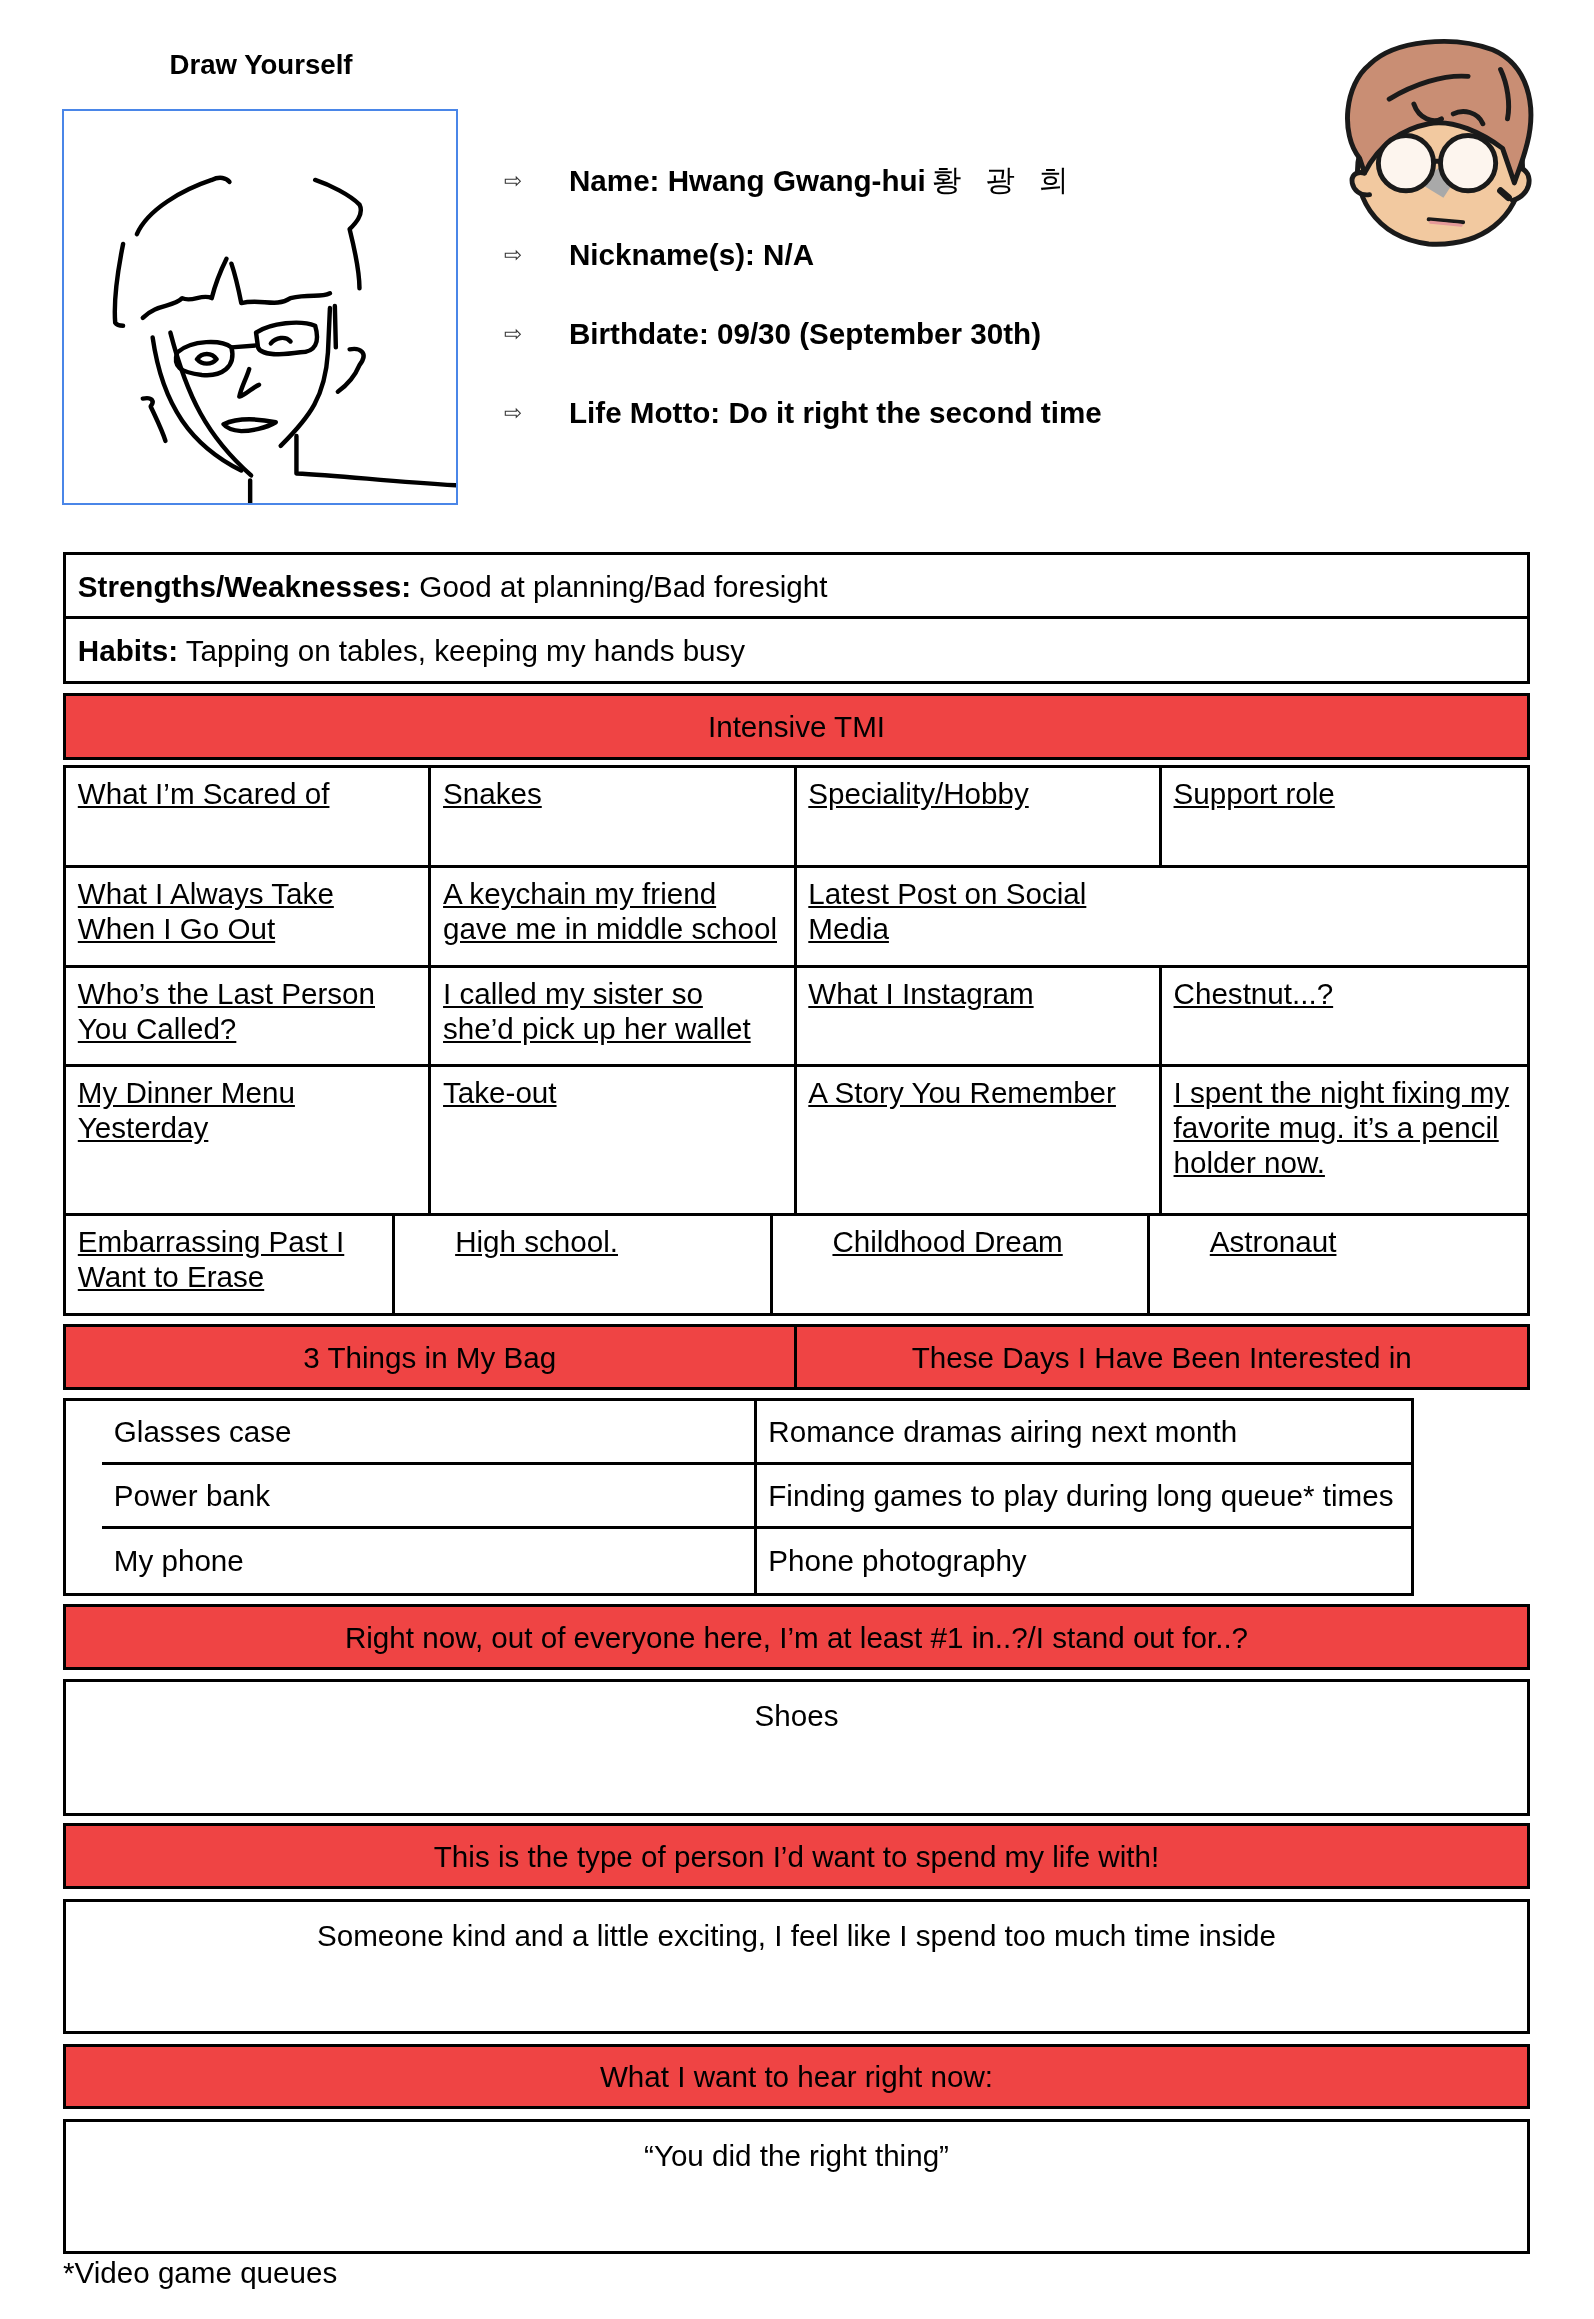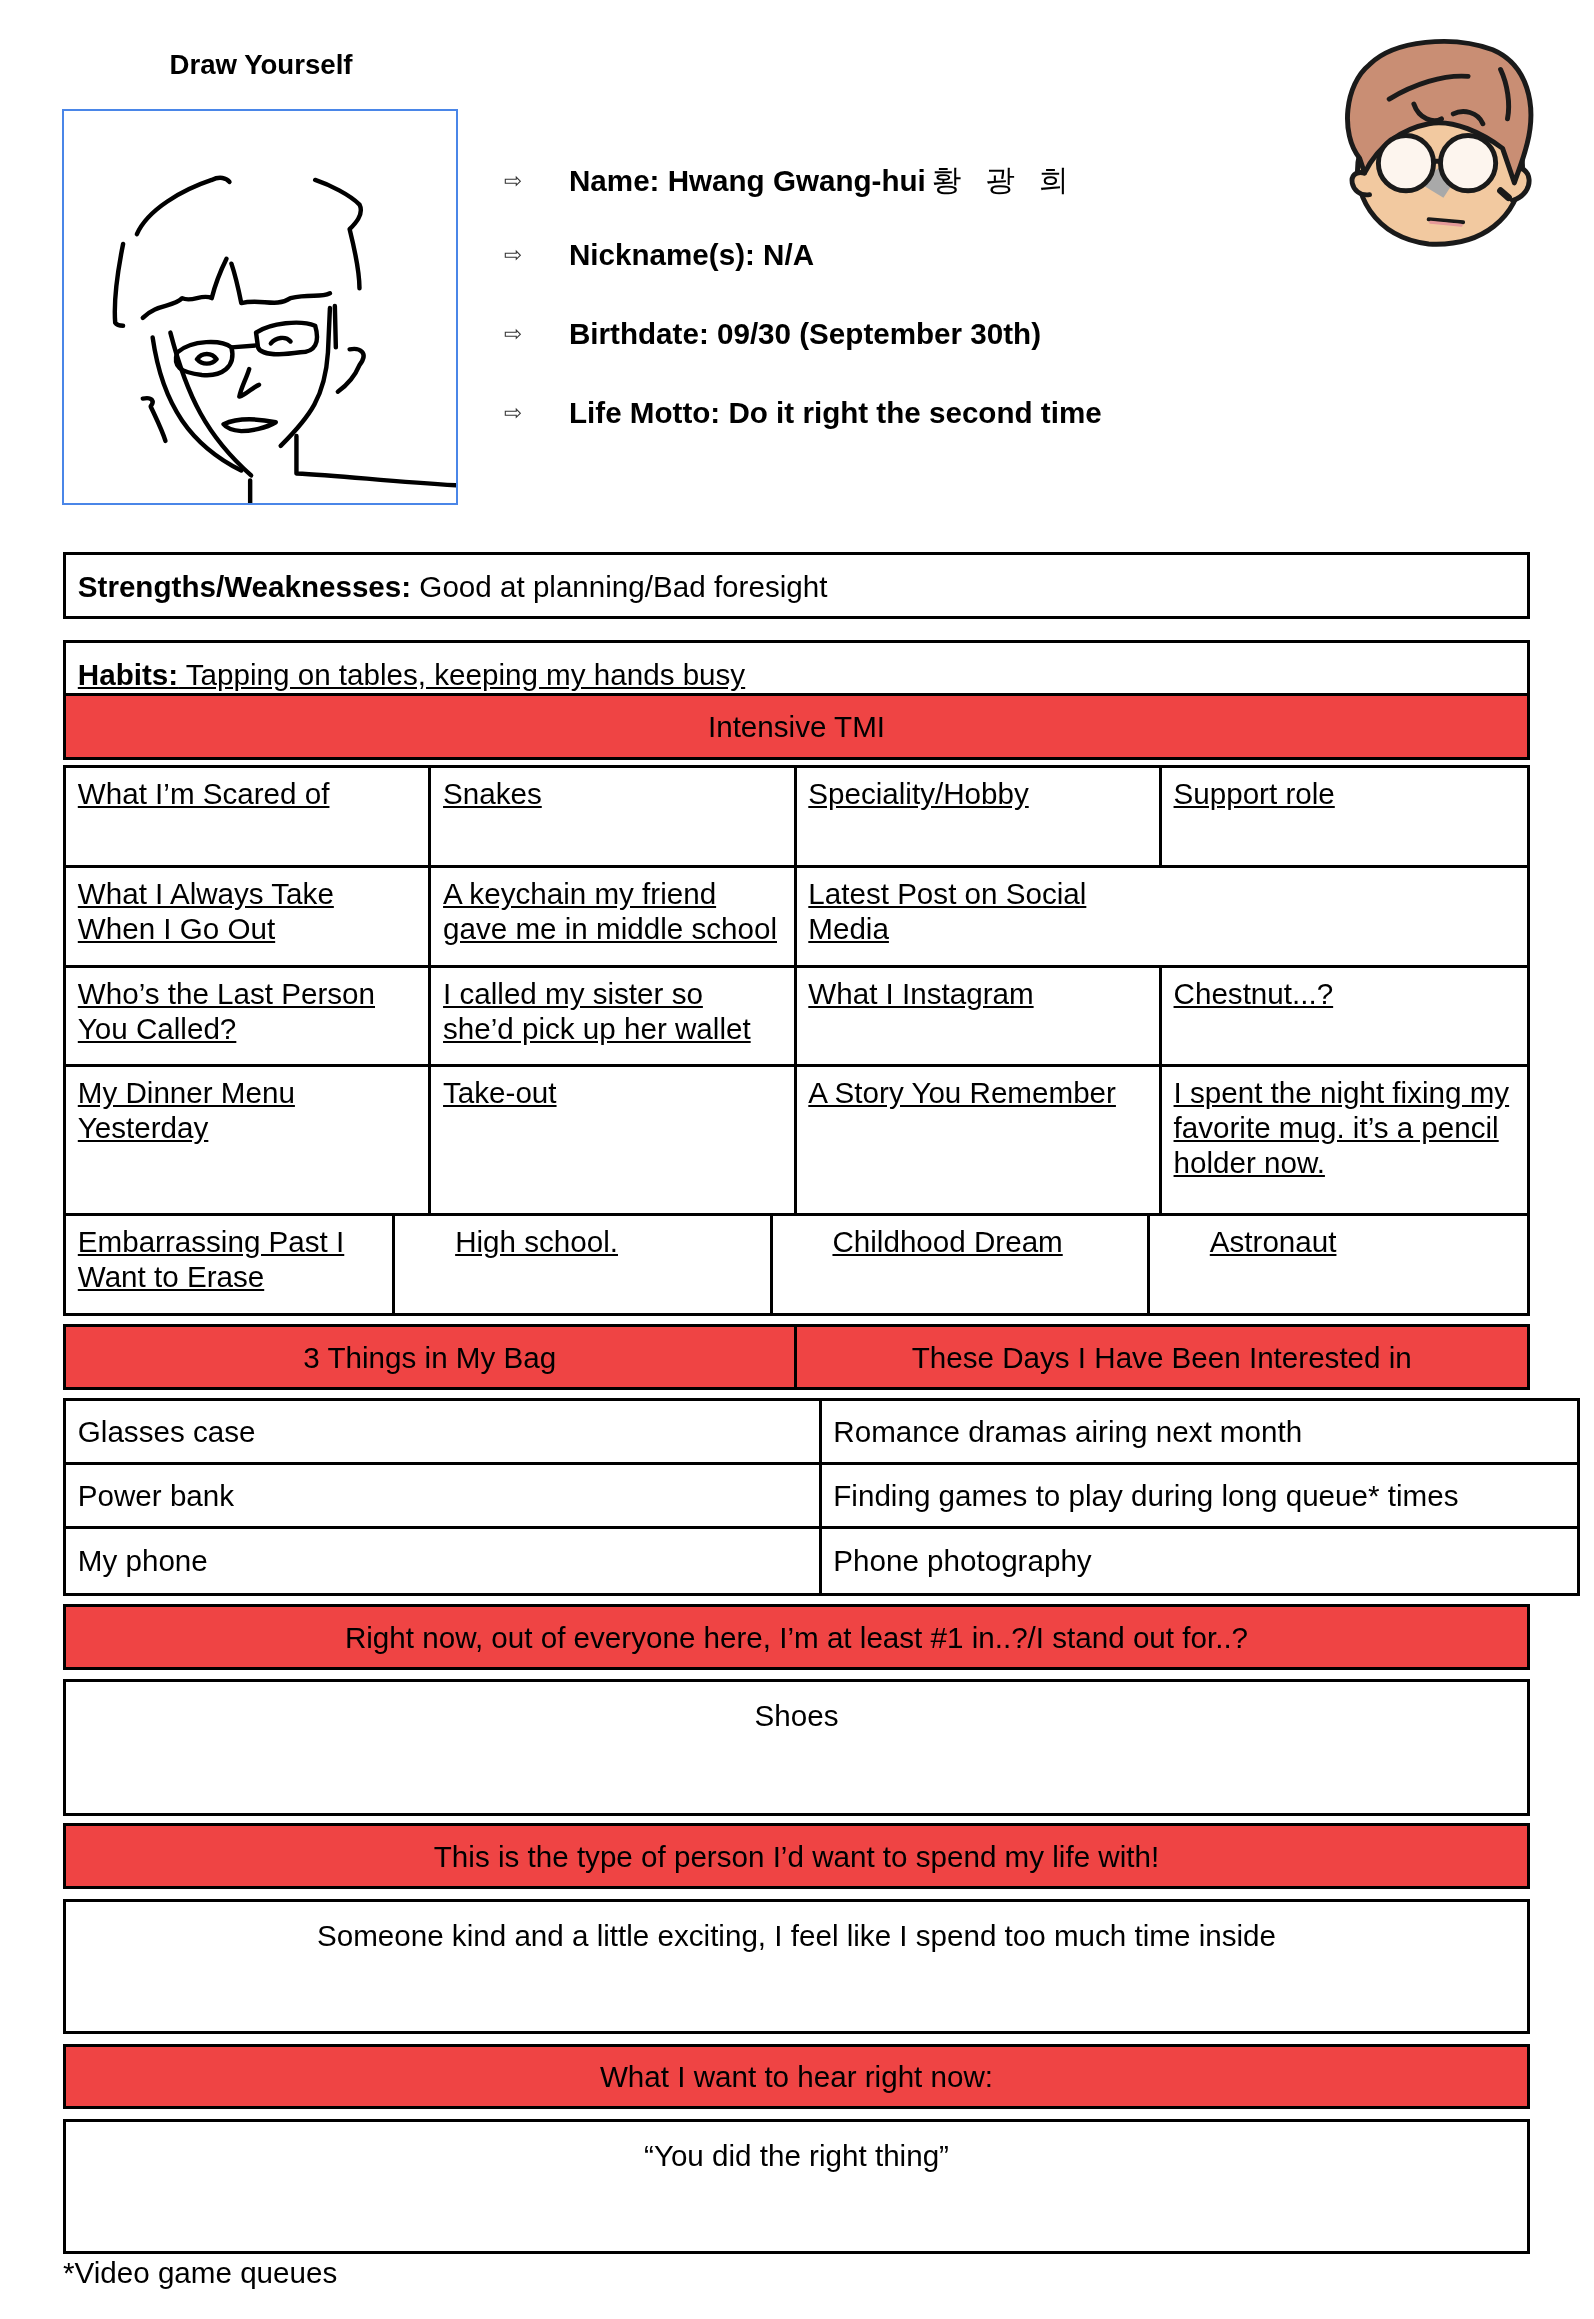--- a/index.html
+++ b/index.html
@@ -19,21 +19,21 @@
   .row .pad { padding:9.9px 11.8px; }
   .yellow { background:#ef4444; text-align:center; display:flex; align-items:center; justify-content:center; }
   .grid { position:absolute; left:63px; top:765px; width:1467px; box-sizing:border-box; border:3px solid #000; border-bottom-width:3.9px;text-decoration:underline; }
   .grow { display:flex; border-bottom:3px solid #000; box-sizing:border-box; }
   .grow:last-child { border-bottom:none;gap:48px; }
   .gcell { width:25%; box-sizing:border-box; border-right:3px solid #000; padding:7.9px 11.8px; font-size:29.6px; line-height:35px; }
   .gcell:last-child { border-right:none; }
   .split { display:flex; height:100%; }
   .split > div { width:50%; box-sizing:border-box; }
   .split > div:first-child { border-right:3px solid #000; }
-  .bag { position:absolute; left:63px; top:1398px; width:1517px; box-sizing:border-box; border:3px solid #000; border-bottom-width:3.9px; }
+  .bag { position:absolute; left:63px; top:1398px; width:1351px; box-sizing:border-box; border:3px solid #000; border-bottom-width:3.9px;padding-left:36px; }
   .bagrow { display:flex; height:64px; border-bottom:3px solid #000; box-sizing:border-box; }
   .bagrow:last-child { border-bottom:none; }
   .bagrow > div { width:50%; box-sizing:border-box; padding:0 11.8px; font-size:29.6px; display:flex; align-items:center; }
   .bagrow > div:first-child { border-right:3px solid #000; }
   .answer { text-align:center; padding-top:15.8px; }
   .footnote { left:63px; top:2256px; font-size:29.6px; }
 </style>
 </head>
 <body>
 
@@ -102,21 +102,21 @@
     <path d="M97 200 L128 203" fill="none" stroke="#e59a9a" stroke-width="3"></path>
     <path d="M168 168 L176 175" stroke-width="7"></path>
   </svg>
 </div>
 
 <div class="row" style="top:552px;height:67px;">
   <div class="pad" style="padding-top:13.8px">
     <b>Strengths/Weaknesses:</b><span> Good at planning/Bad foresight</span>
   </div>
 </div>
-<div class="row" style="top:640px;height:68px;text-decoration:underline;">
+<div class="row" style="top:616px;height:68px;">
   <div class="pad" style="padding-top:13.8px">
     <b>Habits:</b><span> Tapping on tables, keeping my hands busy</span>
   </div>
 </div>
 
 <div class="row yellow" style="top:693px;height:67px;">Intensive TMI</div>
 
 <div class="grid">
   <div class="grow" style="height:100px">
     <div class="gcell">What I’m Scared of</div>

